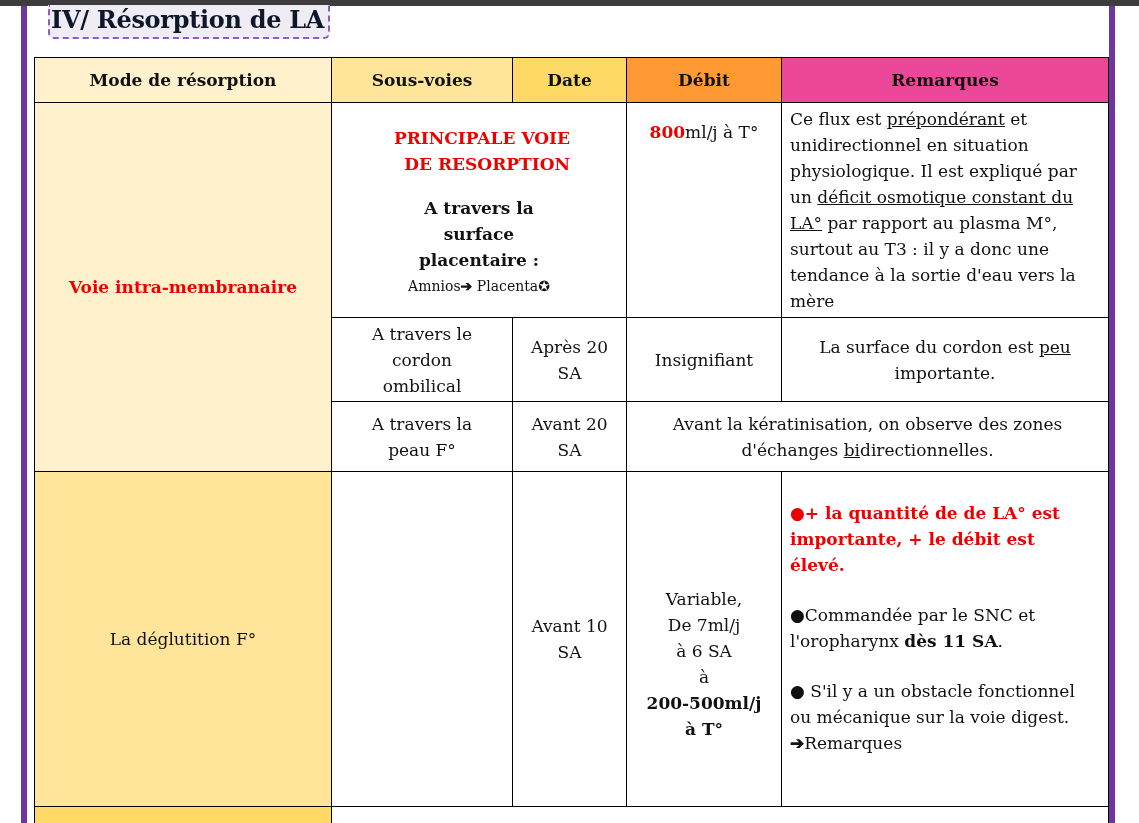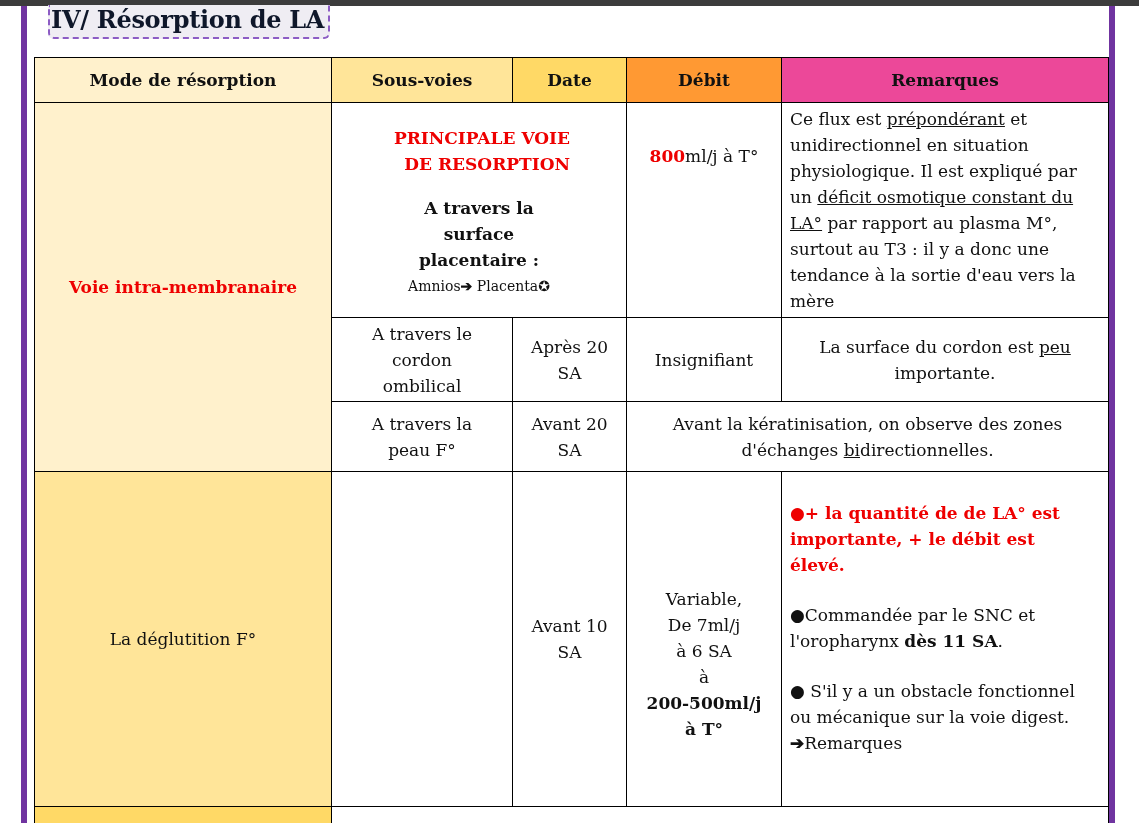--- a/index.html
+++ b/index.html
@@ -75,21 +75,21 @@
   <tr style="height:215px">
     <td rowspan="3" class="c-light red bold">Voie intra-membranaire</td>
     <td colspan="2" style="padding-top:4px;">
       <div class="red bold" style="padding:0 50px;text-align:right;">PRINCIPALE VOIE DE RESORPTION</div>
       <div style="height:18px"></div>
       <div style="padding:0 50px;font-weight:bold;">A travers la surface placentaire :</div>
       <div class="small">
         <span>Amnios</span><span class="icon bold">➔</span><span> Placenta</span><span class="icon">✪</span>
       </div>
     </td>
-    <td style="vertical-align:top; padding-top:40px;border-radius:21px;">
+    <td style="vertical-align:top; padding-top:16px;border-radius:21px;">
       <span class="red bold">800</span><span>ml/j à T°</span>
     </td>
     <td class="left" style="padding:0 8px;margin-top:43px;">
       <span>Ce flux est </span><span class="u">prépondérant</span><span> et unidirectionnel en situation physiologique. Il est expliqué par un </span><span class="u">déficit osmotique constant du LA°</span><span> par rapport au plasma M°, surtout au T3 : il y a donc une tendance à la sortie d'eau vers la mère</span>
     </td>
   </tr>
 
   <tr style="height:84px">
     <td style="padding:0 22px;">A travers le cordon ombilical</td>
     <td>Après 20 SA</td>

